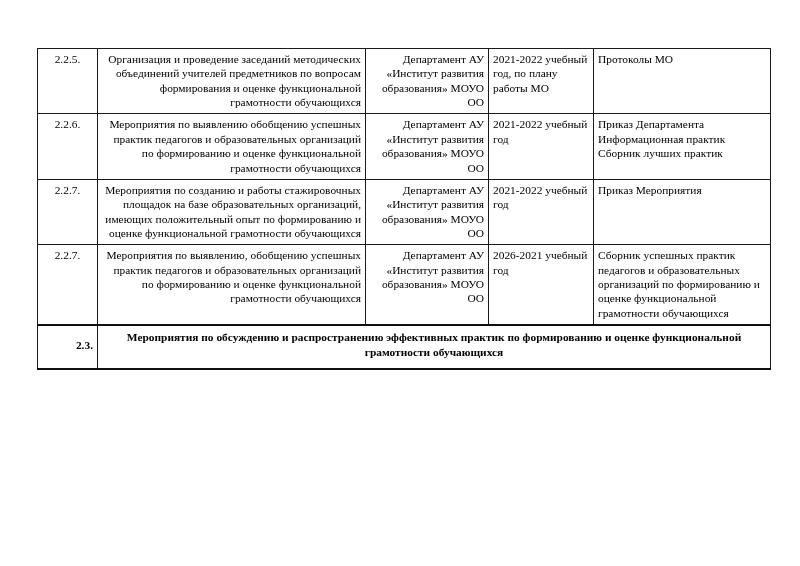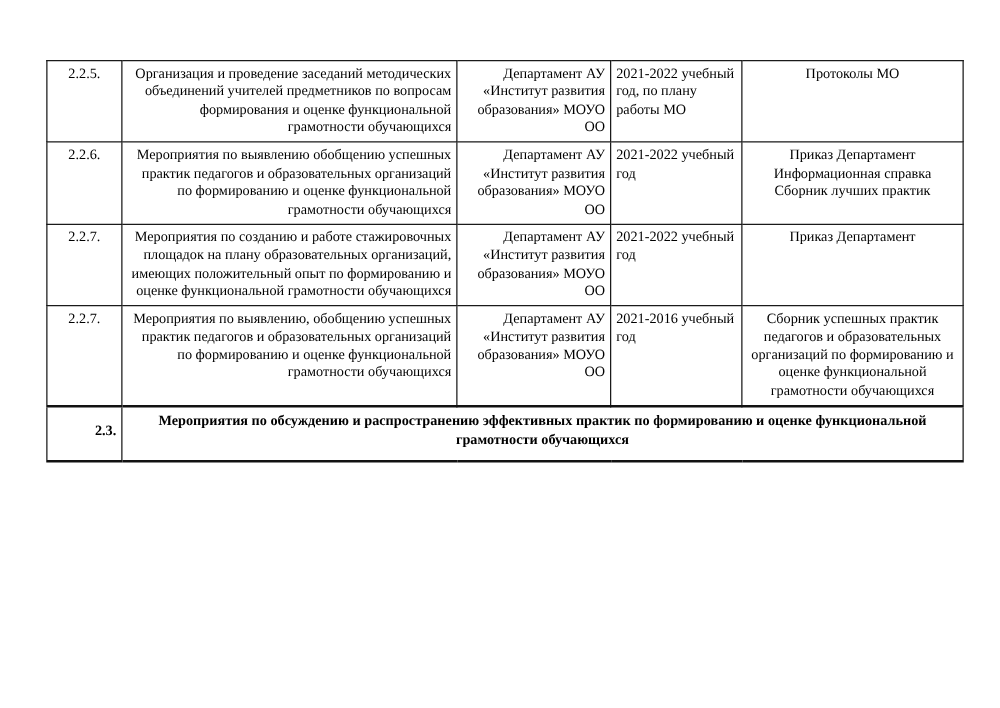--- a/index.html
+++ b/index.html
@@ -54,21 +54,20 @@
   .cell-action {
     text-align: right;
   }
   .cell-exec {
     text-align: right;
   }
   .cell-term {
     text-align: left;
   }
   .cell-result {
-    text-align: center;
   }
 
   
   tr.section-row td {
     border-top: 2px solid #111111;
     border-bottom: 2px solid #111111;
     font-weight: bold;
     vertical-align: middle;
     padding-top: 4px;
     padding-bottom: 8px;
@@ -104,36 +103,36 @@
         <td class="cell-exec">Департамент АУ «Институт развития образования» МОУО ОО</td>
         <td class="cell-term">2021-2022 учебный год, по плану работы МО</td>
         <td class="cell-result">Протоколы  МО</td>
       </tr>
 
       <tr>
         <td class="cell-index">2.2.6.</td>
         <td class="cell-action">Мероприятия по выявлению обобщению успешных практик педагогов и образовательных организаций по формированию и оценке функциональной грамотности обучающихся</td>
         <td class="cell-exec">Департамент АУ «Институт развития образования» МОУО ОО</td>
         <td class="cell-term">2021-2022 учебный год</td>
-        <td class="cell-result">Приказ Департамент Информационная справка Сборник лучших практик</td>
+        <td class="cell-result">Приказ Департамента Информационная практик Сборник лучших практик</td>
       </tr>
 
       <tr>
         <td class="cell-index">2.2.7.</td>
-        <td class="cell-action">Мероприятия по созданию и работе стажировочных площадок на плану образовательных организаций, имеющих положительный опыт по формированию и оценке функциональной грамотности обучающихся</td>
+        <td class="cell-action">Мероприятия по созданию и работы стажировочных площадок на базе образовательных организаций, имеющих положительный опыт по формированию и оценке функциональной грамотности обучающихся</td>
         <td class="cell-exec">Департамент АУ «Институт развития образования» МОУО ОО</td>
         <td class="cell-term">2021-2022 учебный год</td>
-        <td class="cell-result">Приказ Департамент</td>
+        <td class="cell-result">Приказ Мероприятия</td>
       </tr>
 
       <tr>
         <td class="cell-index">2.2.7.</td>
         <td class="cell-action">Мероприятия по выявлению, обобщению успешных практик педагогов и образовательных организаций по формированию и оценке функциональной грамотности обучающихся</td>
         <td class="cell-exec">Департамент АУ «Институт развития образования» МОУО ОО</td>
-        <td class="cell-term">2021-2016 учебный год</td>
+        <td class="cell-term">2026-2021 учебный год</td>
         <td class="cell-result">Сборник успешных практик педагогов и образовательных организаций по формированию и оценке функциональной грамотности обучающихся</td>
       </tr>
 
       <tr class="section-row">
         <td class="cell-index">2.3.</td>
         <td class="cell-section-title" colspan="4">Мероприятия по обсуждению и распространению эффективных практик по формированию и оценке функциональной грамотности обучающихся</td>
       </tr>
 
     </tbody>
   </table>

